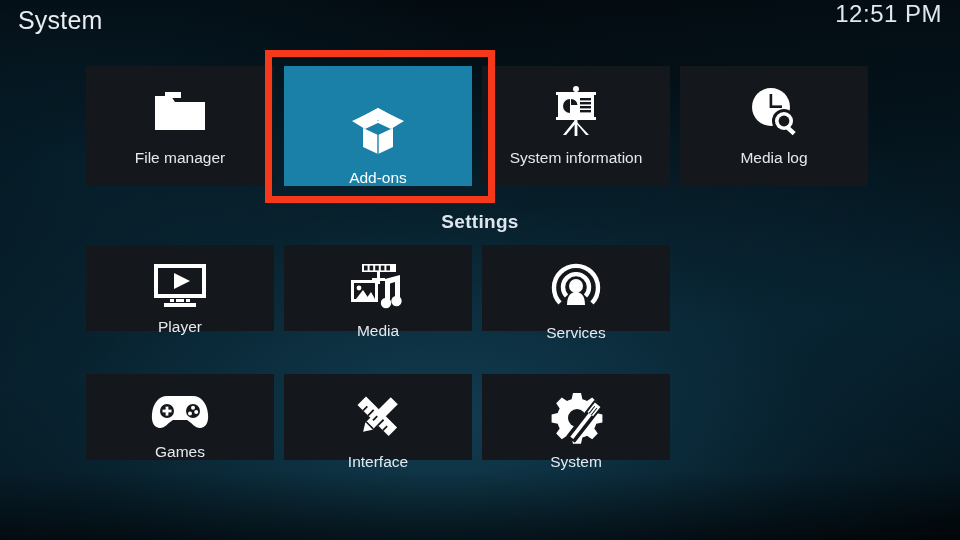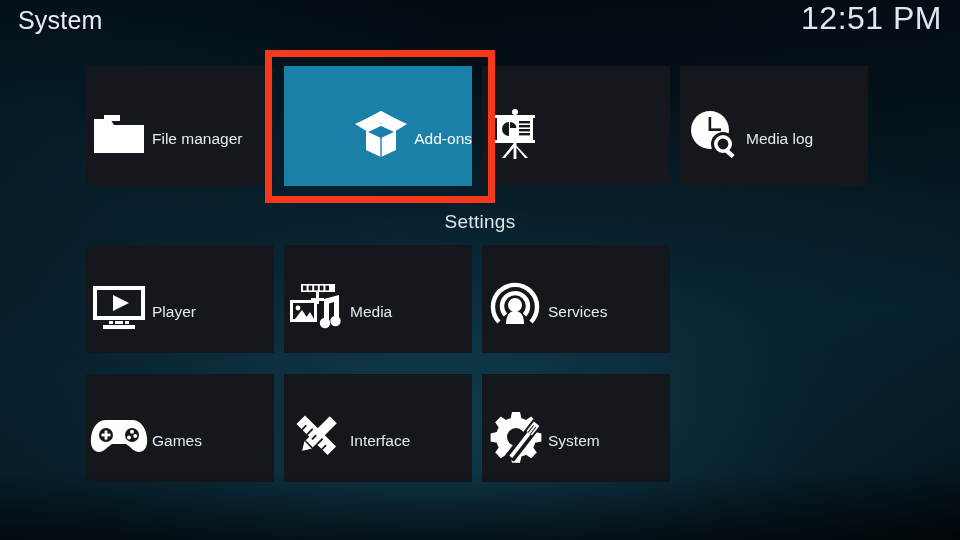--- a/index.html
+++ b/index.html
@@ -41,21 +41,21 @@
     top: 6px;
     font-size: 25px;
     font-weight: 300;
     color: #e7edf1;
     letter-spacing: 0.2px;
   }
   .clock {
     position: absolute;
     right: 18px;
     top: 0px;
-    font-size: 32px;
+    font-size: 24px;
     font-weight: 300;
     color: #dfe8ee;
     letter-spacing: 0.5px;
   }
 
   
   .row {
     position: absolute;
     left: 86px;
     width: 788px;
@@ -65,26 +65,27 @@
   .row-top    { top: 66px; }
   .row-mid    { top: 245px; }
   .row-bottom { top: 374px; }
 
   .tile {
     position: relative;
     width: 188px;
     height: 120px;
     background: #14181c;
     display: flex;
+    flex-direction: column;
     align-items: center;
     justify-content: flex-start;
     box-sizing: border-box;
     padding-top: 16px;
   }
-  .row-mid .tile, .row-bottom .tile { height: 108px; }
+  .row-mid .tile, .row-bottom .tile { height: 86px; }
 
   .tile.selected {
     background: #1a80a8;
     justify-content: flex-end;
   }
 
   .tile .icon {
     width: 66px;
     height: 58px;
     display: flex;
@@ -117,21 +118,21 @@
   }
 
   
   .section-label {
     position: absolute;
     top: 211px;
     left: 0;
     width: 960px;
     text-align: center;
     font-size: 19px;
-    font-weight: 400;
+    font-weight: 700;
     color: #dce6ec;
     letter-spacing: 0.3px;
   }
 </style>
 </head>
 <body>
 
 <div id="screen">
 
   <div class="topbar">
@@ -177,20 +178,21 @@
           <rect fill="#ffffff" x="24.6" y="35" width="2.8" height="16"></rect>
           <path fill="#14181c" d="M20 14 A7 7 0 1 0 20 28 Z"></path>
           <circle fill="#14181c" cx="20" cy="21" r="7" opacity="0"></circle>
           <path fill="#14181c" d="M21 14 A7 7 0 0 1 27.5 20 L21 20 Z"></path>
           <rect fill="#14181c" x="30" y="13" width="11" height="2.4"></rect>
           <rect fill="#14181c" x="30" y="17" width="11" height="2.4"></rect>
           <rect fill="#14181c" x="30" y="21" width="11" height="2.4"></rect>
           <rect fill="#14181c" x="30" y="25" width="11" height="2.4"></rect>
         </svg>
       </span>
+      <span class="label">System information</span>
     </div>
 
     <div class="tile">
       <span class="icon">
         <svg width="54" height="52" viewBox="0 0 54 52">
           <circle fill="#ffffff" cx="24" cy="22" r="19"></circle>
           <rect fill="#14181c" x="22.6" y="9" width="2.6" height="14"></rect>
           <rect fill="#14181c" x="23" y="20.4" width="12" height="2.6"></rect>
           <circle fill="#14181c" cx="37" cy="36" r="12"></circle>
           <circle fill="#ffffff" cx="37" cy="36" r="9"></circle>

